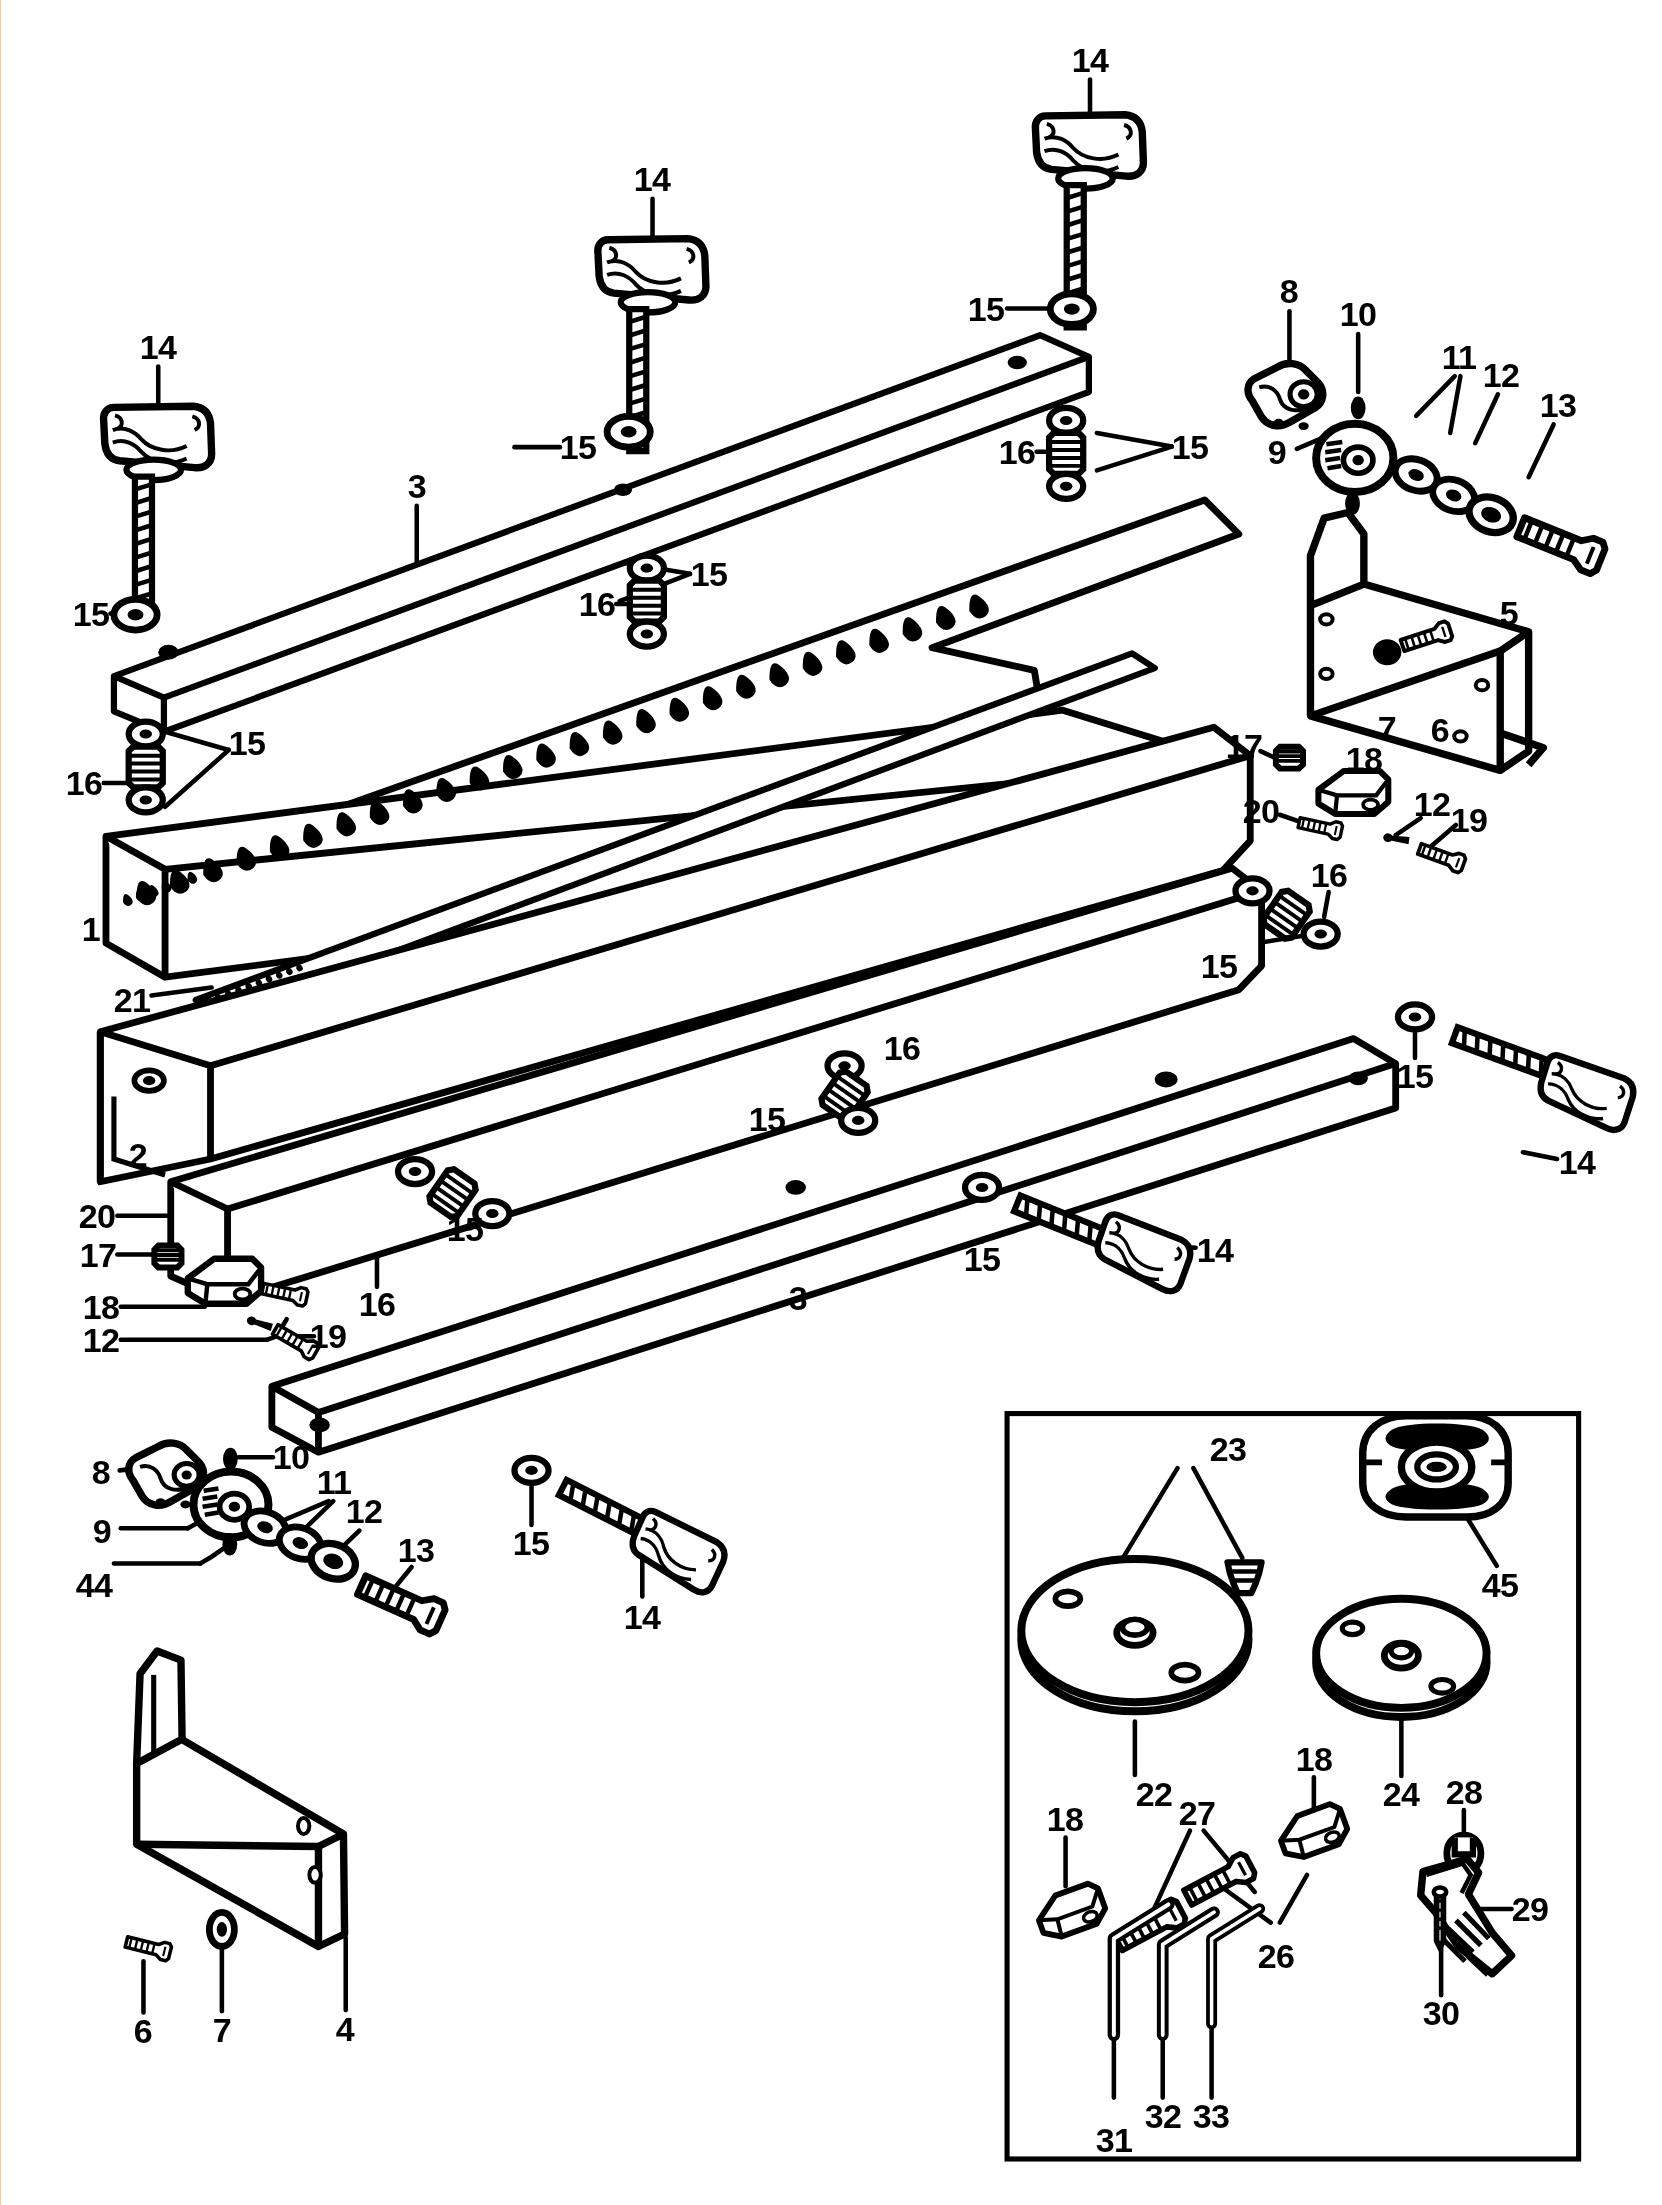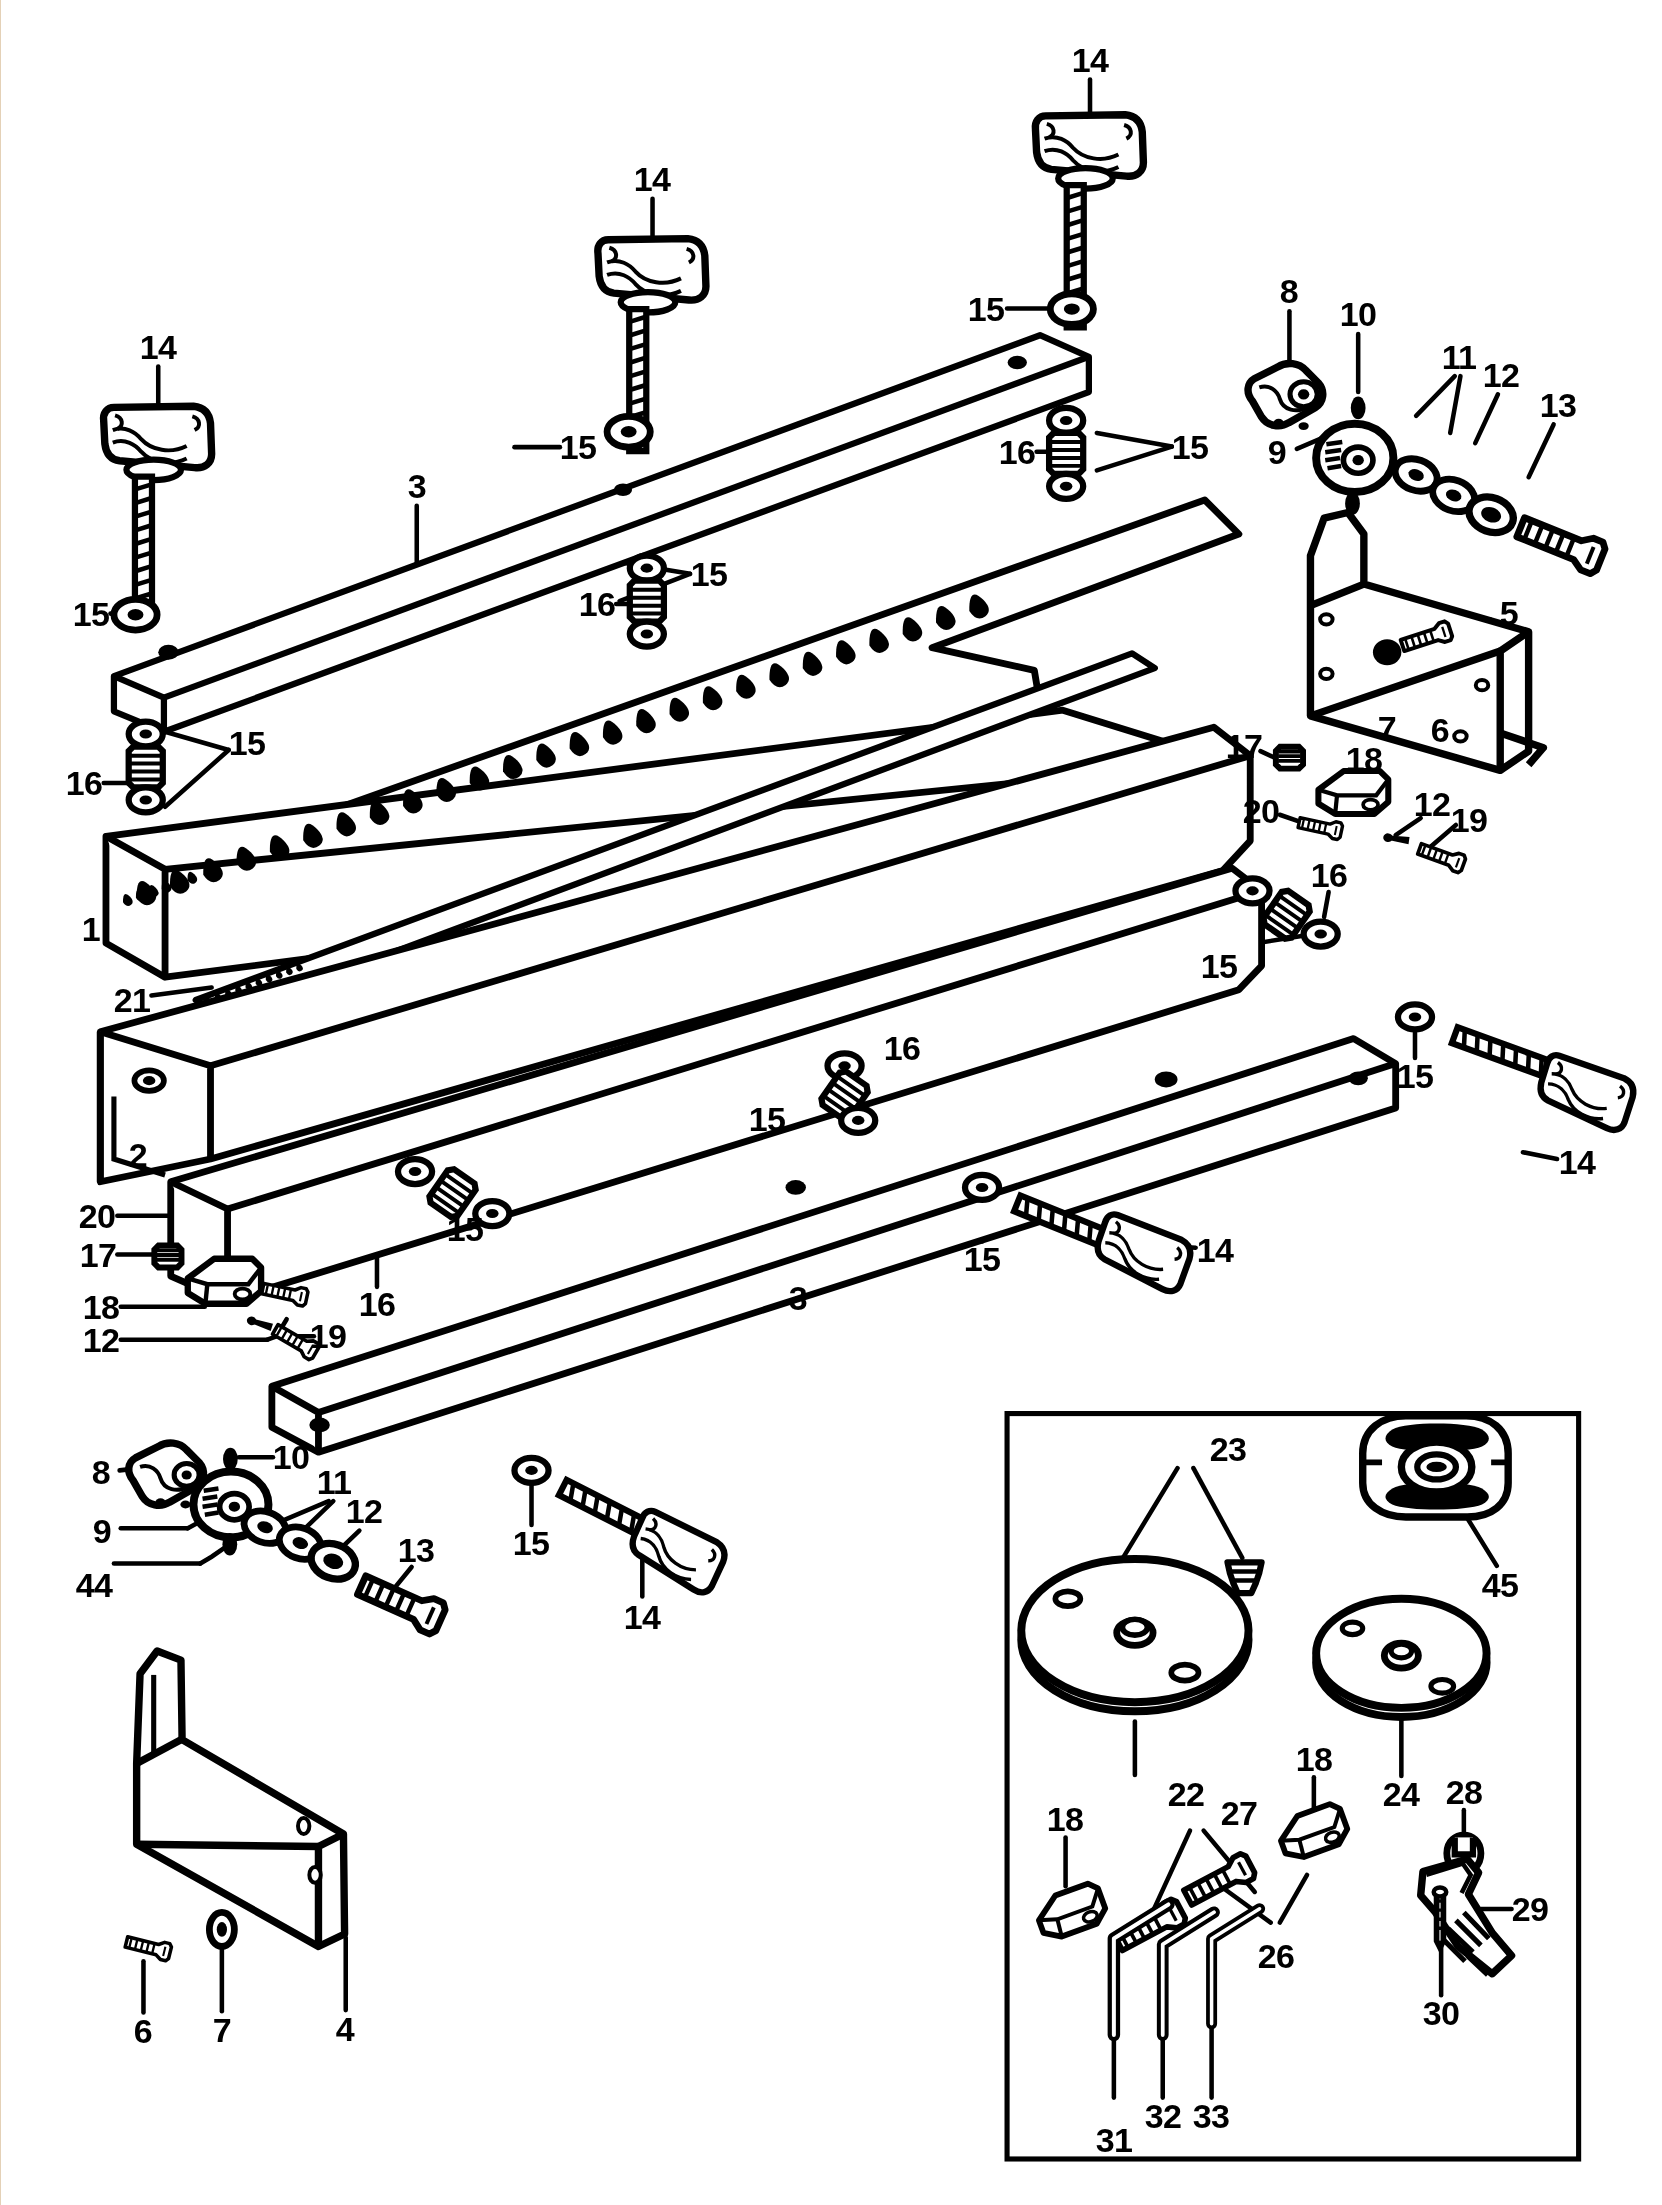--- a/index.html
+++ b/index.html
@@ -843,26 +843,26 @@
       <div class="callout" style="left: 291px; top: 1457px;">10</div>
       <div class="callout" style="left: 334px; top: 1482px;">11</div>
       <div class="callout" style="left: 364px; top: 1511px;">12</div>
       <div class="callout" style="left: 102px; top: 1531px;">9</div>
       <div class="callout" style="left: 94px; top: 1565px; margin-top: 20px;">44</div>
       <div class="callout" style="left: 416px; top: 1550px;">13</div>
       <div class="callout" style="left: 531px; top: 1543px;">15</div>
       <div class="callout" style="left: 642px; top: 1617px;">14</div>
       <div class="callout" style="left: 1228px; top: 1449px;">23</div>
       <div class="callout" style="left: 1500px; top: 1585px;">45</div>
-      <div class="callout" style="left: 1186px; top: 1794px; text-align: center;">22</div>
+      <div class="callout" style="left: 1154px; top: 1794px; text-align: center;">22</div>
       <div class="callout" style="left: 1314px; top: 1759px;">18</div>
       <div class="callout" style="left: 1401px; top: 1794px;">24</div>
       <div class="callout" style="left: 1464px; top: 1792px;">28</div>
       <div class="callout" style="left: 1065px; top: 1819px;">18</div>
-      <div class="callout" style="left: 1239px; top: 1813px; text-align: center;">27</div>
+      <div class="callout" style="left: 1197px; top: 1813px; text-align: center;">27</div>
       <div class="callout" style="left: 1530px; top: 1909px;">29</div>
       <div class="callout" style="left: 1276px; top: 1940px; margin-top: 16px;">26</div>
       <div class="callout" style="left: 1441px; top: 2013px; text-align: center;">30</div>
       <div class="callout" style="left: 143px; top: 2031px;">6</div>
       <div class="callout" style="left: 222px; top: 2030px;">7</div>
       <div class="callout" style="left: 345px; top: 2029px;">4</div>
       <div class="callout" style="left: 1114px; top: 2116px; margin-top: 24px;">31</div>
       <div class="callout" style="left: 1163px; top: 2116px;">32</div>
       <div class="callout" style="left: 1211px; top: 2116px;">33</div>
     </div>

